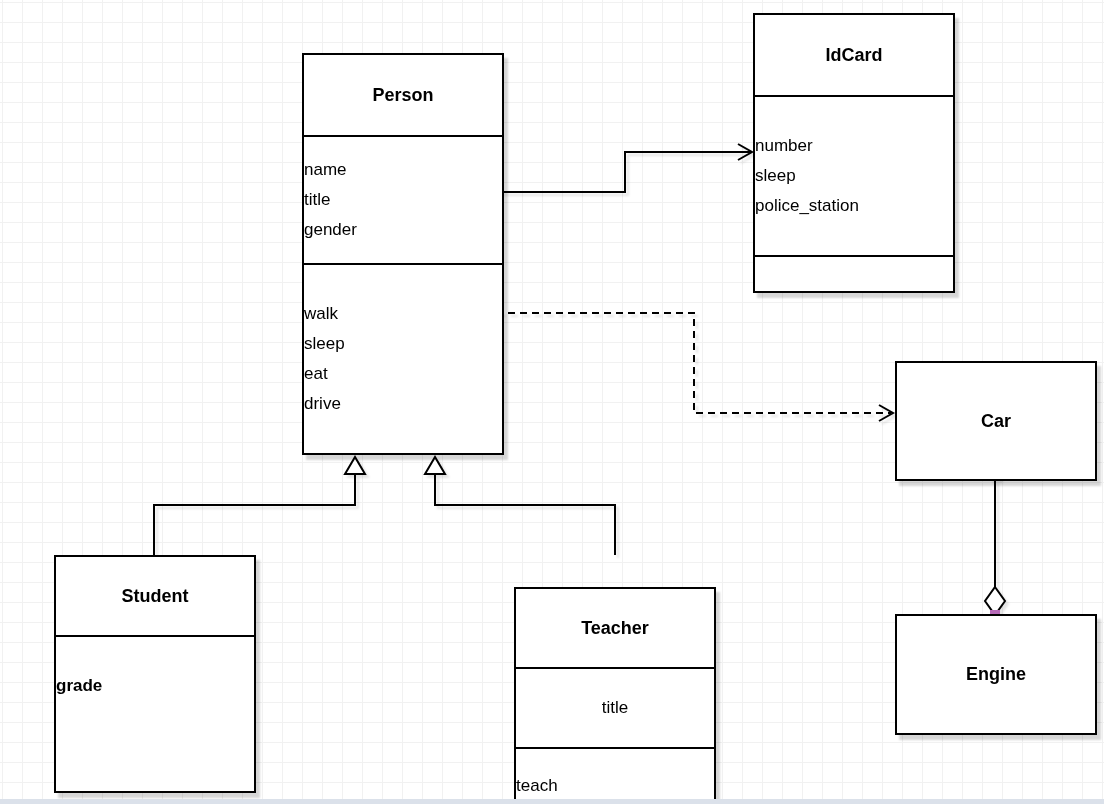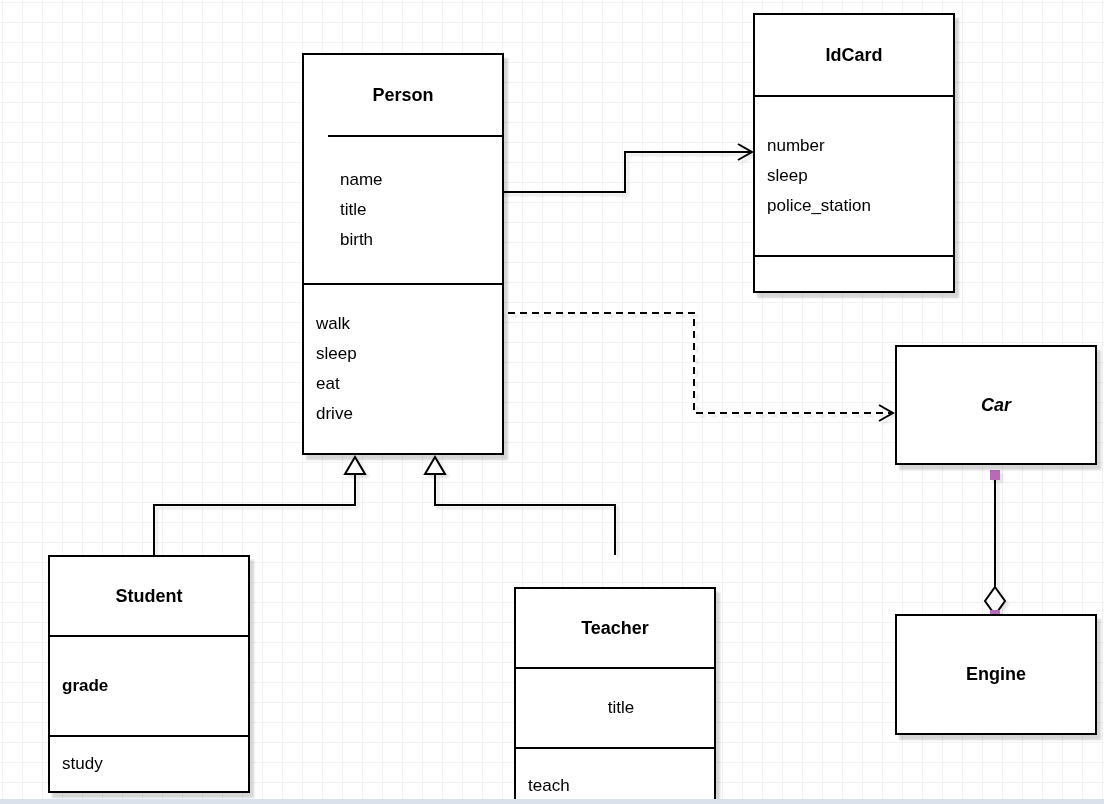--- a/index.html
+++ b/index.html
@@ -20,21 +20,21 @@
     border:2px solid #000;box-shadow:4px 5px 2px rgba(0,0,0,0.16);
     display:flex;flex-direction:column;color:#000;
   }
   .uml-title{
     box-sizing:border-box;display:flex;align-items:center;justify-content:center;
     font-weight:bold;font-size:18px;flex:0 0 auto;
   }
   .uml-sec{
     box-sizing:border-box;border-top:2px solid #000;
     display:flex;flex-direction:column;justify-content:center;
-    padding-left:12px;font-size:17px;flex:0 0 auto;
+    padding-left:0;font-size:17px;flex:0 0 auto;
   }
   .uml-sec.fill{flex:1 1 auto;}
   .member{line-height:30px;white-space:nowrap;}
   .simple-title{
     flex:1 1 auto;display:flex;align-items:center;justify-content:center;
     font-weight:bold;font-size:18px;
   }
 
   .edges{position:absolute;left:0;top:0;filter:drop-shadow(3px 3px 1px rgba(0,0,0,0.10));}
   .edges path,.edges line{stroke:#000;stroke-width:2;fill:none;}
@@ -73,58 +73,55 @@
     <g>
       <line x1="995" y1="475" x2="995" y2="587"></line>
       <polygon points="995,587 1005,601 995,615 985,601"></polygon>
       <rect class="handle" x="990" y="470" width="10" height="10"></rect>
       <rect class="handle" x="990" y="610" width="10" height="10"></rect>
     </g>
   </svg>
 
   <div class="uml-class" style="left:302px;top:53px;width:202px;height:402px;">
     <div class="uml-title" style="height:80px;">Person</div>
-    <div class="uml-sec" style="height:148px;margin-left:24px;">
+    <div class="uml-sec" style="height:128px;">
       <div class="member">name</div>
       <div class="member">title</div>
-      <div class="member">birth</div>
+      <div class="member">gender</div>
     </div>
     <div class="uml-sec fill">
       <div class="member">walk</div>
       <div class="member">sleep</div>
       <div class="member">eat</div>
       <div class="member">drive</div>
     </div>
   </div>
 
   <div class="uml-class" style="left:753px;top:13px;width:202px;height:280px;">
     <div class="uml-title" style="height:80px;">IdCard</div>
     <div class="uml-sec" style="height:160px;">
       <div class="member">number</div>
       <div class="member">sleep</div>
       <div class="member">police_station</div>
     </div>
     <div class="uml-sec fill"></div>
   </div>
 
-  <div class="uml-class" style="left:895px;top:345px;width:202px;height:120px;font-style:italic;">
+  <div class="uml-class" style="left:895px;top:361px;width:202px;height:120px;">
     <div class="simple-title">Car</div>
   </div>
 
   <div class="uml-class" style="left:895px;top:614px;width:202px;height:121px;">
     <div class="simple-title">Engine</div>
   </div>
 
-  <div class="uml-class" style="left:48px;top:555px;width:202px;height:238px;">
+  <div class="uml-class" style="left:54px;top:555px;width:202px;height:238px;">
     <div class="uml-title" style="height:78px;">Student</div>
     <div class="uml-sec" style="height:100px;font-weight:bold;">
       <div class="member">grade</div>
-    </div>
-    <div class="uml-sec fill">
-      <div class="member">study</div>
     </div>
   </div>
 
   <div class="uml-class" style="left:514px;top:555px;width:202px;height:238px;margin-top:32px;">
     <div class="uml-title" style="height:78px;">Teacher</div>
     <div class="uml-sec" style="height:80px;text-align:center;">
       <div class="member">title</div>
     </div>
     <div class="uml-sec fill">
       <div class="member">teach</div>

